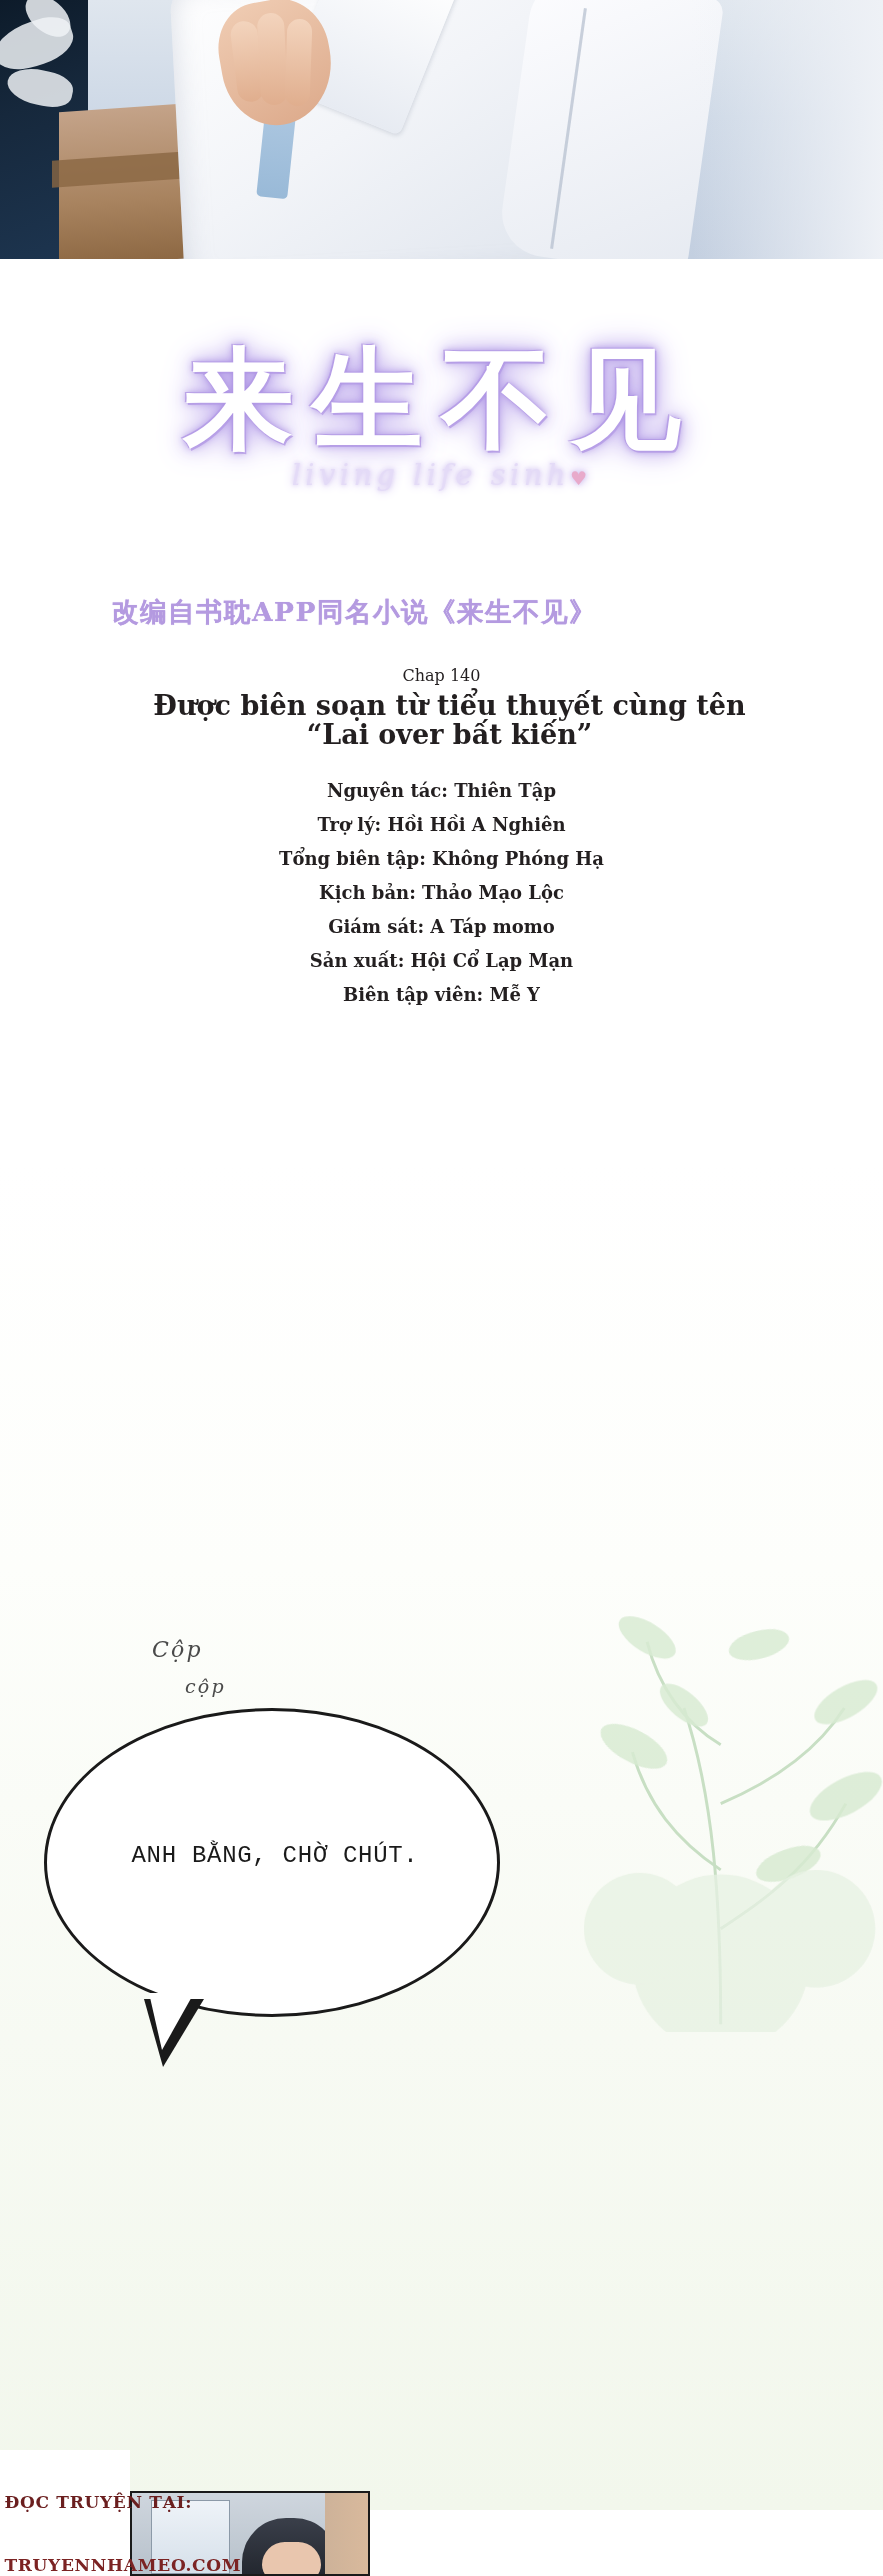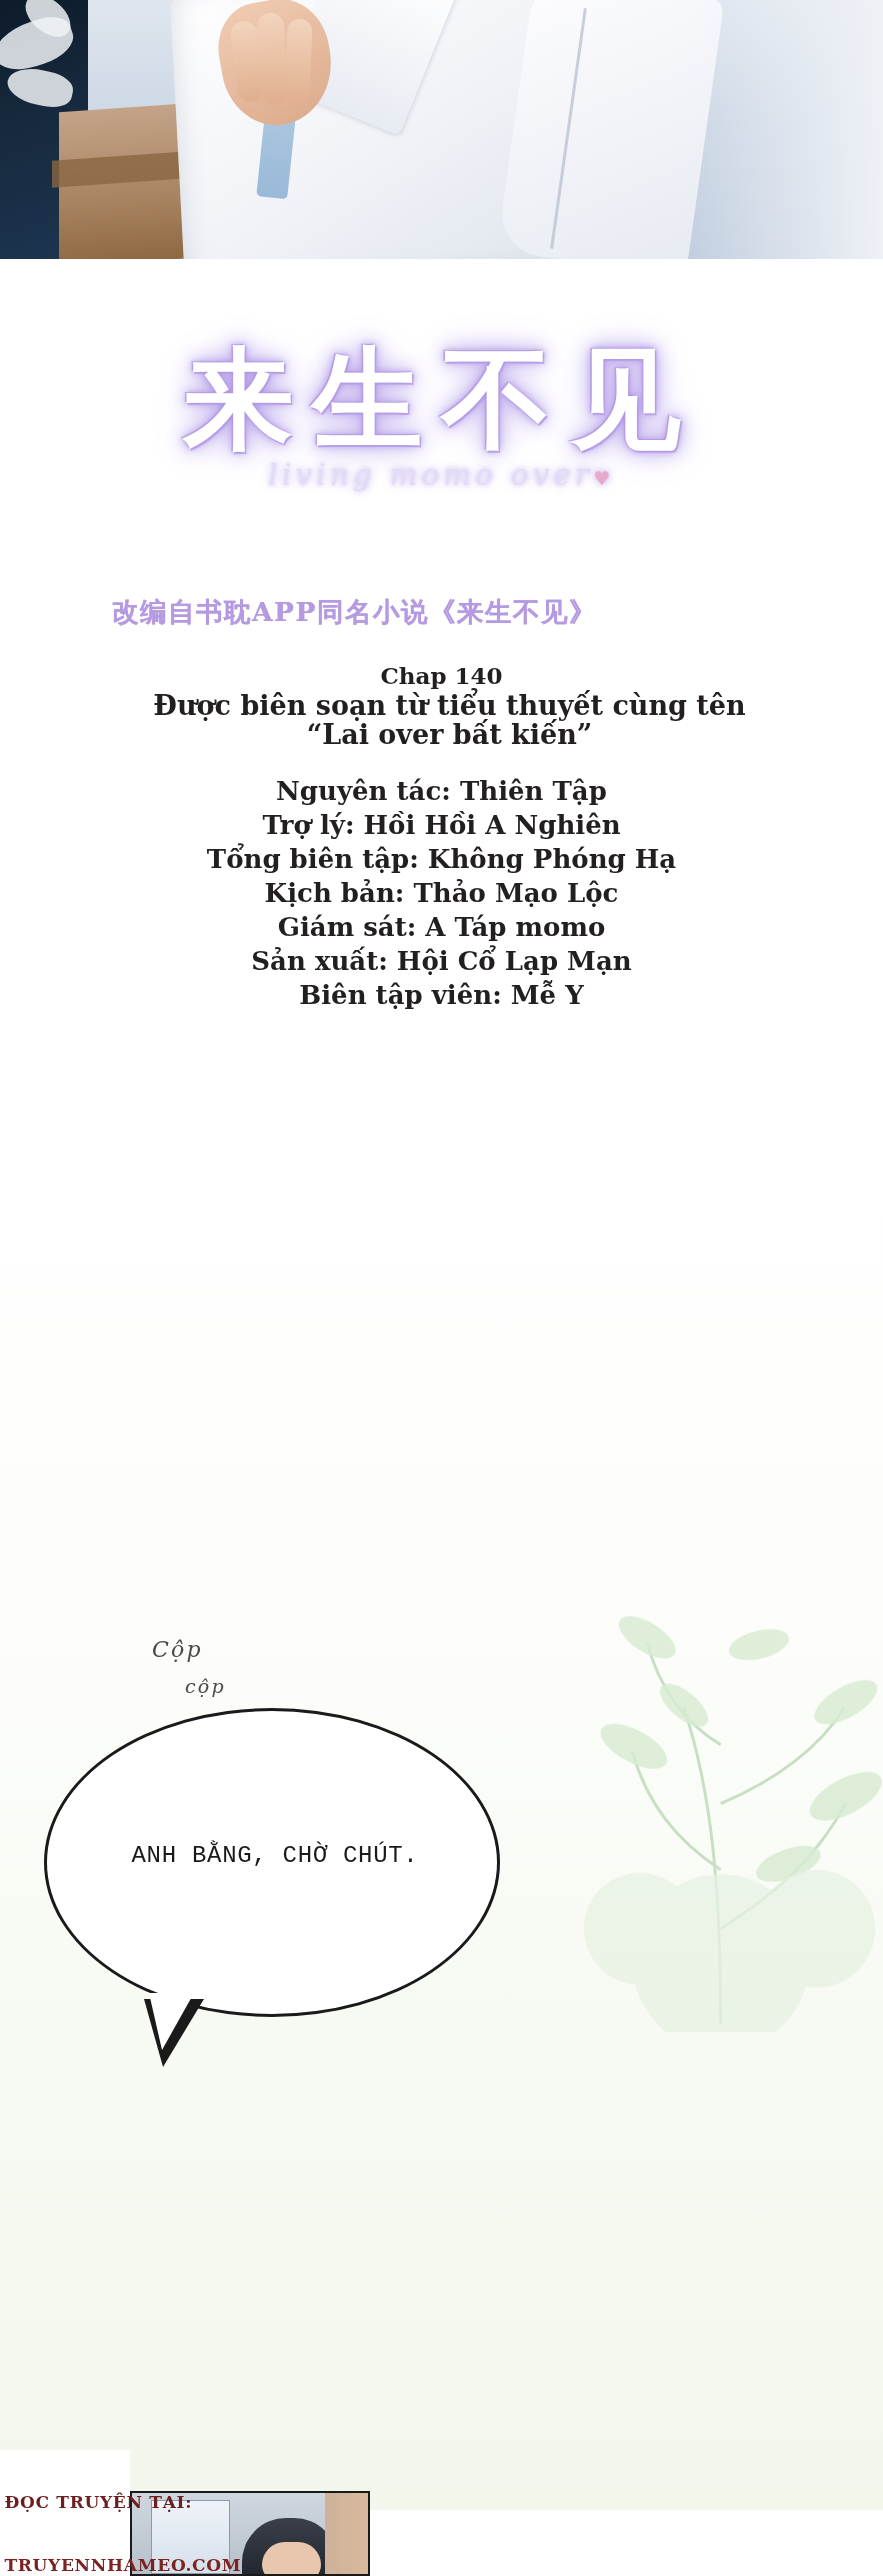--- a/index.html
+++ b/index.html
@@ -172,33 +172,33 @@
     text-shadow: 0 0 0.7px #b49ae0;
   }
   .credits {
     position: absolute;
     left: 0; top: 401px; width: 883px;
     text-align: center;
     color: #231f20;
     font-family: "DejaVu Serif", serif;
   }
   .credits .chap {
-    font-size: 23px;
-    font-weight: 700;
+    font-size: 16px;
+    font-weight: 400;
     line-height: 31px;
   }
   .credits .novel-line {
     font-size: 27px;
     font-weight: 700;
     line-height: 29px;
     padding-left: 16px;
   }
   .credits .staff {
     margin-top: 25px;
-    font-size: 26px;
+    font-size: 18px;
     font-weight: 700;
     line-height: 34px;
   }
 
   
   .panel-scene {
     position: absolute;
     left: 0; top: 1163px;
     width: 883px; height: 1347px;
     background: linear-gradient(180deg,#ffffff 0%, #fdfefb 30%, #f7faf3 65%, #f2f7ec 100%);
@@ -329,21 +329,21 @@
   <div class="pt-finger f2"></div>
   <div class="pt-finger f3"></div>
   <div class="pt-right-fade"></div>
 </div>
 
 <div class="panel-title">
 
   <div class="logo-wrap">
     <div class="cn-title">来生不见</div>
     <div class="en-title">
-      <span>living momo over</span><span class="heart">♥</span>
+      <span>living life sinh</span><span class="heart">♥</span>
     </div>
   </div>
 
   <div class="sub-cn">改编自书耽APP同名小说《来生不见》</div>
 
   <div class="credits">
     <div class="chap">Chap 140</div>
     <div class="novel-line">Được biên soạn từ tiểu thuyết cùng tên</div>
     <div class="novel-line">“Lai over bất kiến”</div>
     <div class="staff">

